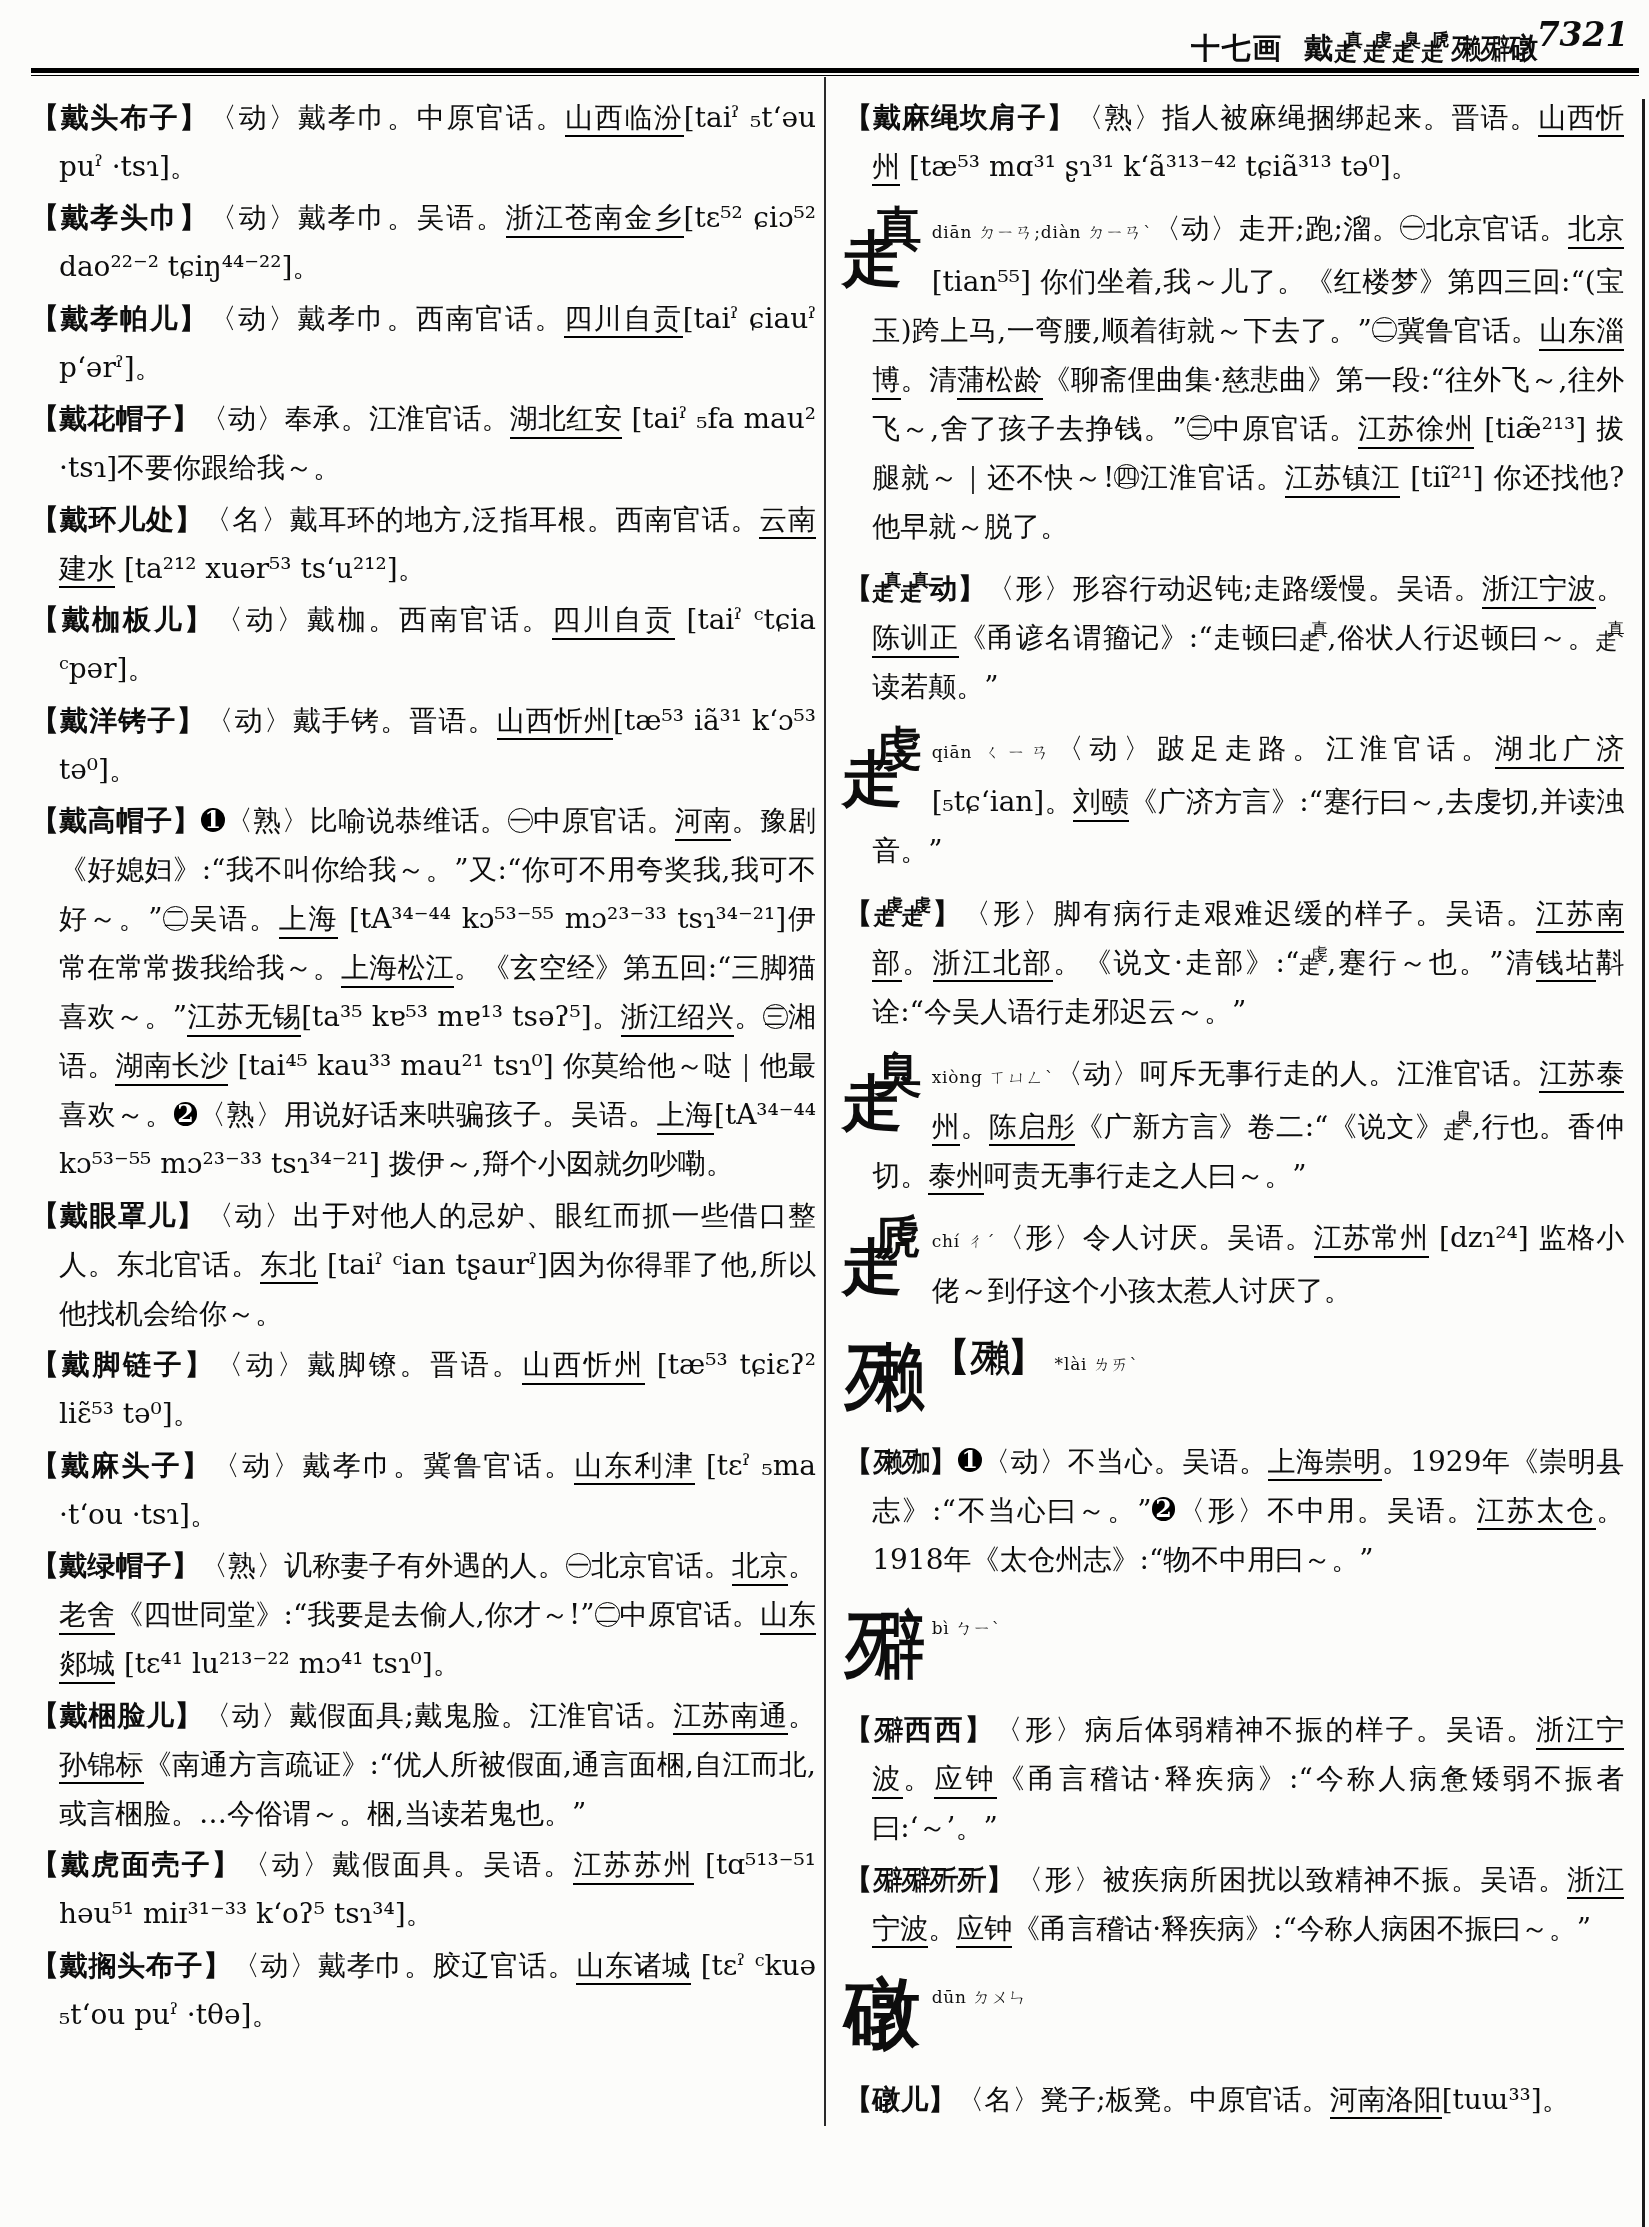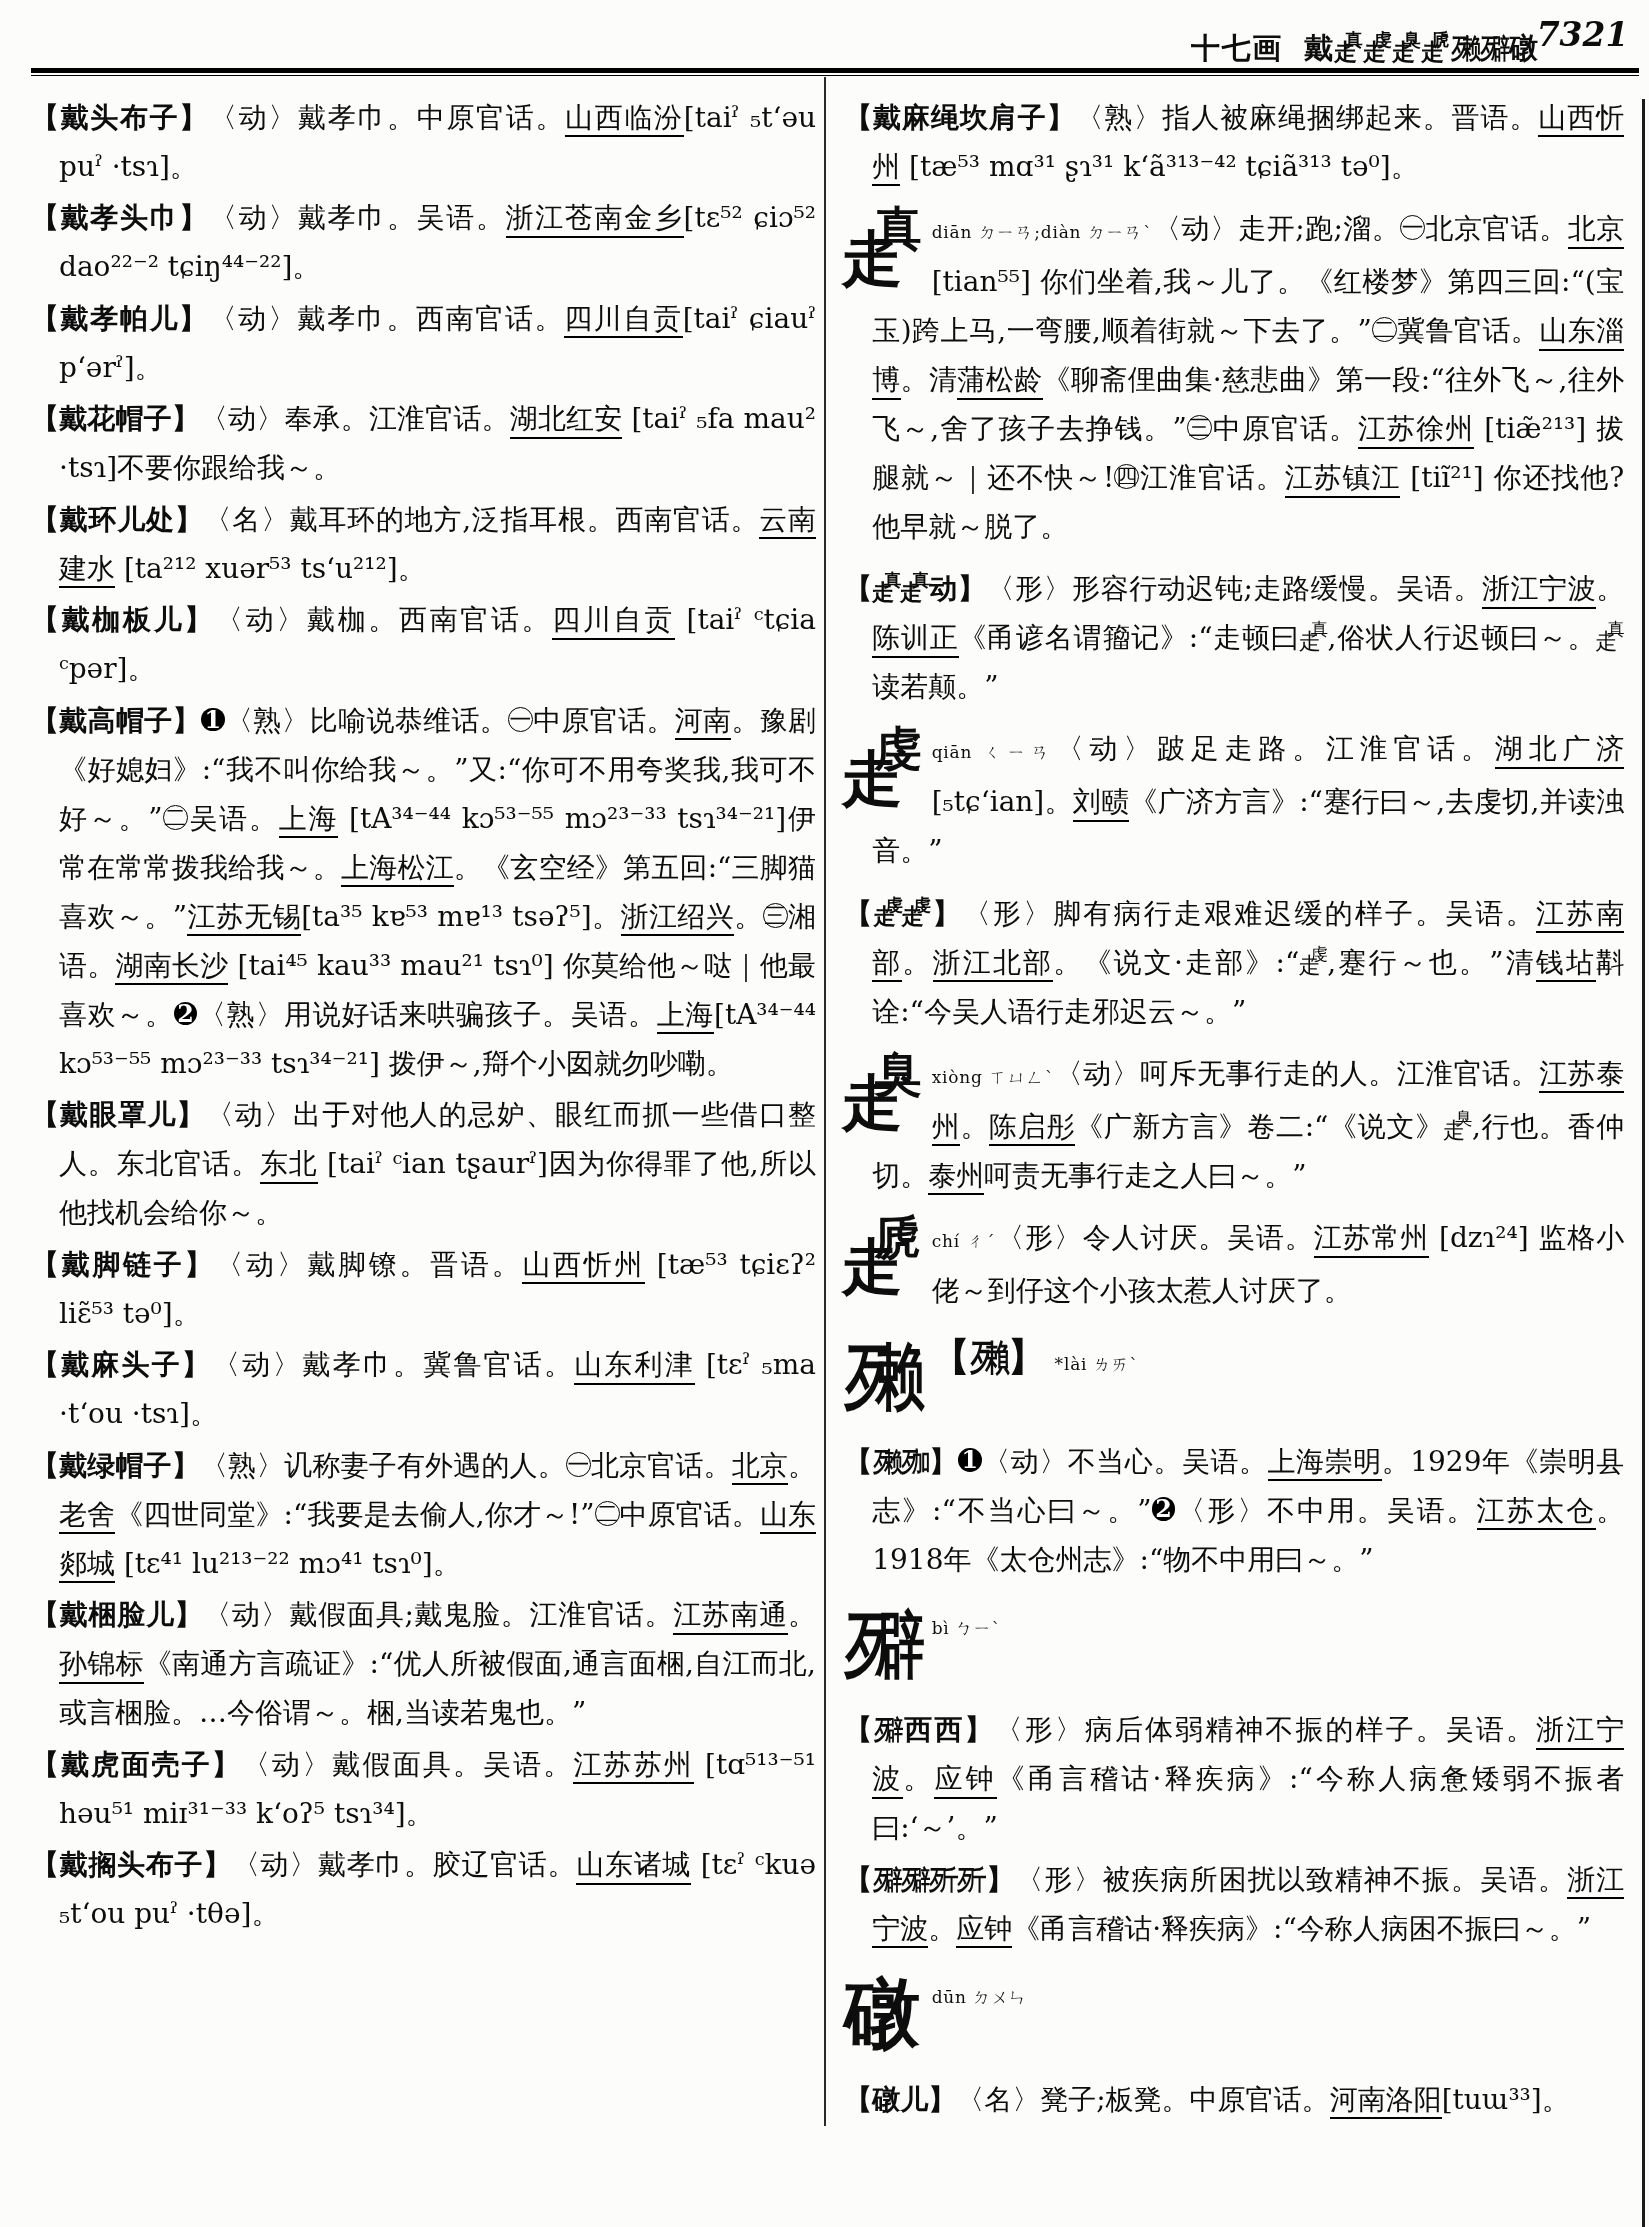--- a/index.html
+++ b/index.html
@@ -65,20 +65,21 @@
   <div class="toprule"></div>
 
   <div class="cols">
     <div class="col col-left" id="left-col">
         <p class="entry"><span class="hw">【戴头布子】</span><span class="body">〈动〉戴孝巾。中原官话。<u class="pn">山西临汾</u>[taiˀ ₅tʻəu puˀ ·tsɿ]。</span></p>
         <p class="entry"><span class="hw">【戴孝头巾】</span><span class="body">〈动〉戴孝巾。吴语。<u class="pn">浙江苍南金乡</u>[tɛ⁵² ɕiɔ⁵² dao²²⁻² tɕiŋ⁴⁴⁻²²]。</span></p>
         <p class="entry"><span class="hw">【戴孝帕儿】</span><span class="body">〈动〉戴孝巾。西南官话。<u class="pn">四川自贡</u>[taiˀ ɕiauˀ pʻərˀ]。</span></p>
         <p class="entry"><span class="hw">【戴花帽子】</span><span class="body">〈动〉奉承。江淮官话。<u class="pn">湖北红安</u> [taiˀ ₅fa mau² ·tsɿ]不要你跟给我～。</span></p>
         <p class="entry"><span class="hw">【戴环儿处】</span><span class="body">〈名〉戴耳环的地方,泛指耳根。西南官话。<u class="pn">云南建水</u> [ta²¹² xuər⁵³ tsʻu²¹²]。</span></p>
         <p class="entry"><span class="hw">【戴枷板儿】</span><span class="body">〈动〉戴枷。西南官话。<u class="pn">四川自贡</u> [taiˀ ᶜtɕia ᶜpər]。</span></p>
+        <p class="entry"><span class="hw">【戴洋铐子】</span><span class="body">〈动〉戴手铐。晋语。<u class="pn">山西忻州</u>[tæ⁵³ iã³¹ kʻɔ⁵³ tə⁰]。</span></p>
         <p class="entry"><span class="hw">【戴高帽子】</span><span class="body"><span class="circb">1</span>〈熟〉比喻说恭维话。<span class="circ">一</span>中原官话。<u class="pn">河南</u>。豫剧《好媳妇》:“我不叫你给我～。”又:“你可不用夸奖我,我可不好～。”<span class="circ">二</span>吴语。<u class="pn">上海</u> [tA³⁴⁻⁴⁴ kɔ⁵³⁻⁵⁵ mɔ²³⁻³³ tsɿ³⁴⁻²¹]伊常在常常拨我给我～。<u class="pn">上海松江</u>。《玄空经》第五回:“三脚猫喜欢～。”<u class="pn">江苏无锡</u>[ta³⁵ kɐ⁵³ mɐ¹³ tsəʔ⁵]。<u class="pn">浙江绍兴</u>。<span class="circ">三</span>湘语。<u class="pn">湖南长沙</u> [tai⁴⁵ kau³³ mau²¹ tsɿ⁰] 你莫给他～哒｜他最喜欢～。<span class="circb">2</span>〈熟〉用说好话来哄骗孩子。吴语。<u class="pn">上海</u>[tA³⁴⁻⁴⁴ kɔ⁵³⁻⁵⁵ mɔ²³⁻³³ tsɿ³⁴⁻²¹] 拨伊～,搿个小囡就勿吵嘞。</span></p>
         <p class="entry"><span class="hw">【戴眼罩儿】</span><span class="body">〈动〉出于对他人的忌妒、眼红而抓一些借口整人。东北官话。<u class="pn">东北</u> [taiˀ ᶜian tʂaurˀ]因为你得罪了他,所以他找机会给你～。</span></p>
         <p class="entry"><span class="hw">【戴脚链子】</span><span class="body">〈动〉戴脚镣。晋语。<u class="pn">山西忻州</u> [tæ⁵³ tɕiɛʔ² liɛ̃⁵³ tə⁰]。</span></p>
         <p class="entry"><span class="hw">【戴麻头子】</span><span class="body">〈动〉戴孝巾。冀鲁官话。<u class="pn">山东利津</u> [tɛˀ ₅ma ·tʻou ·tsɿ]。</span></p>
         <p class="entry"><span class="hw">【戴绿帽子】</span><span class="body">〈熟〉讥称妻子有外遇的人。<span class="circ">一</span>北京官话。<u class="pn">北京</u>。<u class="pn">老舍</u>《四世同堂》:“我要是去偷人,你才～!”<span class="circ">二</span>中原官话。<u class="pn">山东郯城</u> [tɛ⁴¹ lu²¹³⁻²² mɔ⁴¹ tsɿ⁰]。</span></p>
         <p class="entry"><span class="hw">【戴梱脸儿】</span><span class="body">〈动〉戴假面具;戴鬼脸。江淮官话。<u class="pn">江苏南通</u>。<u class="pn">孙锦标</u>《南通方言疏证》:“优人所被假面,通言面梱,自江而北,或言梱脸。…今俗谓～。梱,当读若鬼也。”</span></p>
         <p class="entry"><span class="hw">【戴虎面壳子】</span><span class="body">〈动〉戴假面具。吴语。<u class="pn">江苏苏州</u> [tɑ⁵¹³⁻⁵¹ həu⁵¹ miɪ³¹⁻³³ kʻoʔ⁵ tsɿ³⁴]。</span></p>
         <p class="entry"><span class="hw">【戴搁头布子】</span><span class="body">〈动〉戴孝巾。胶辽官话。<u class="pn">山东诸城</u> [tɛˀ ᶜkuə ₅tʻou puˀ ·tθə]。</span></p>
       </div>
     <div class="col col-right" id="right-col">

